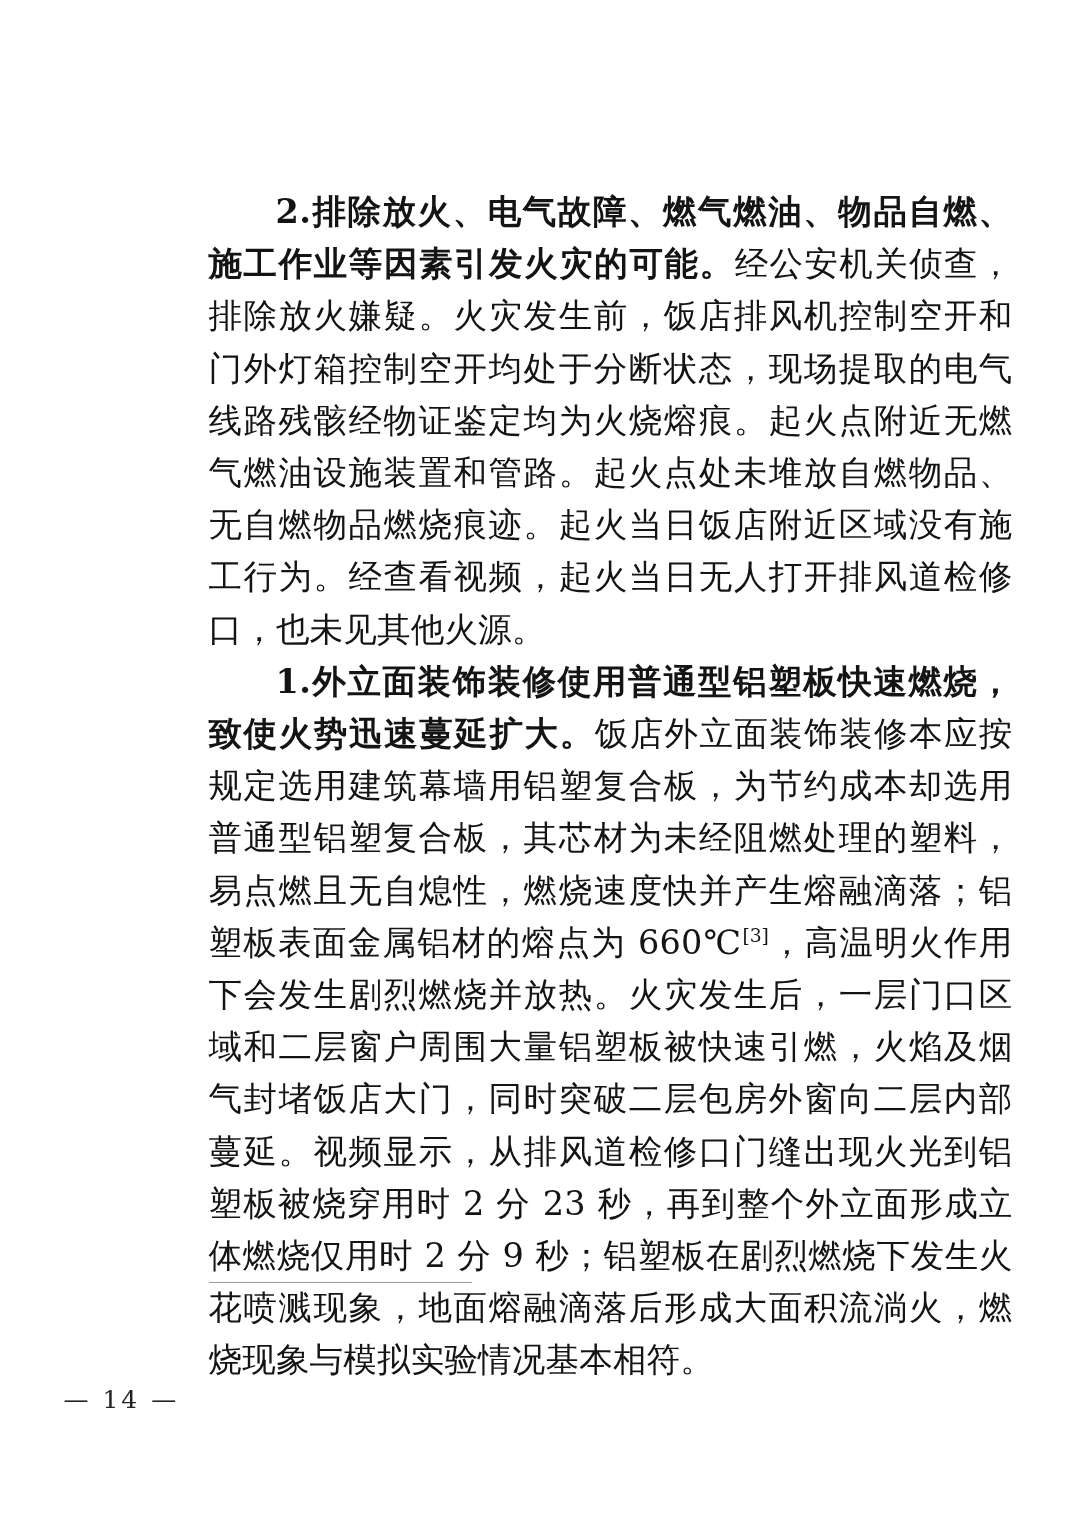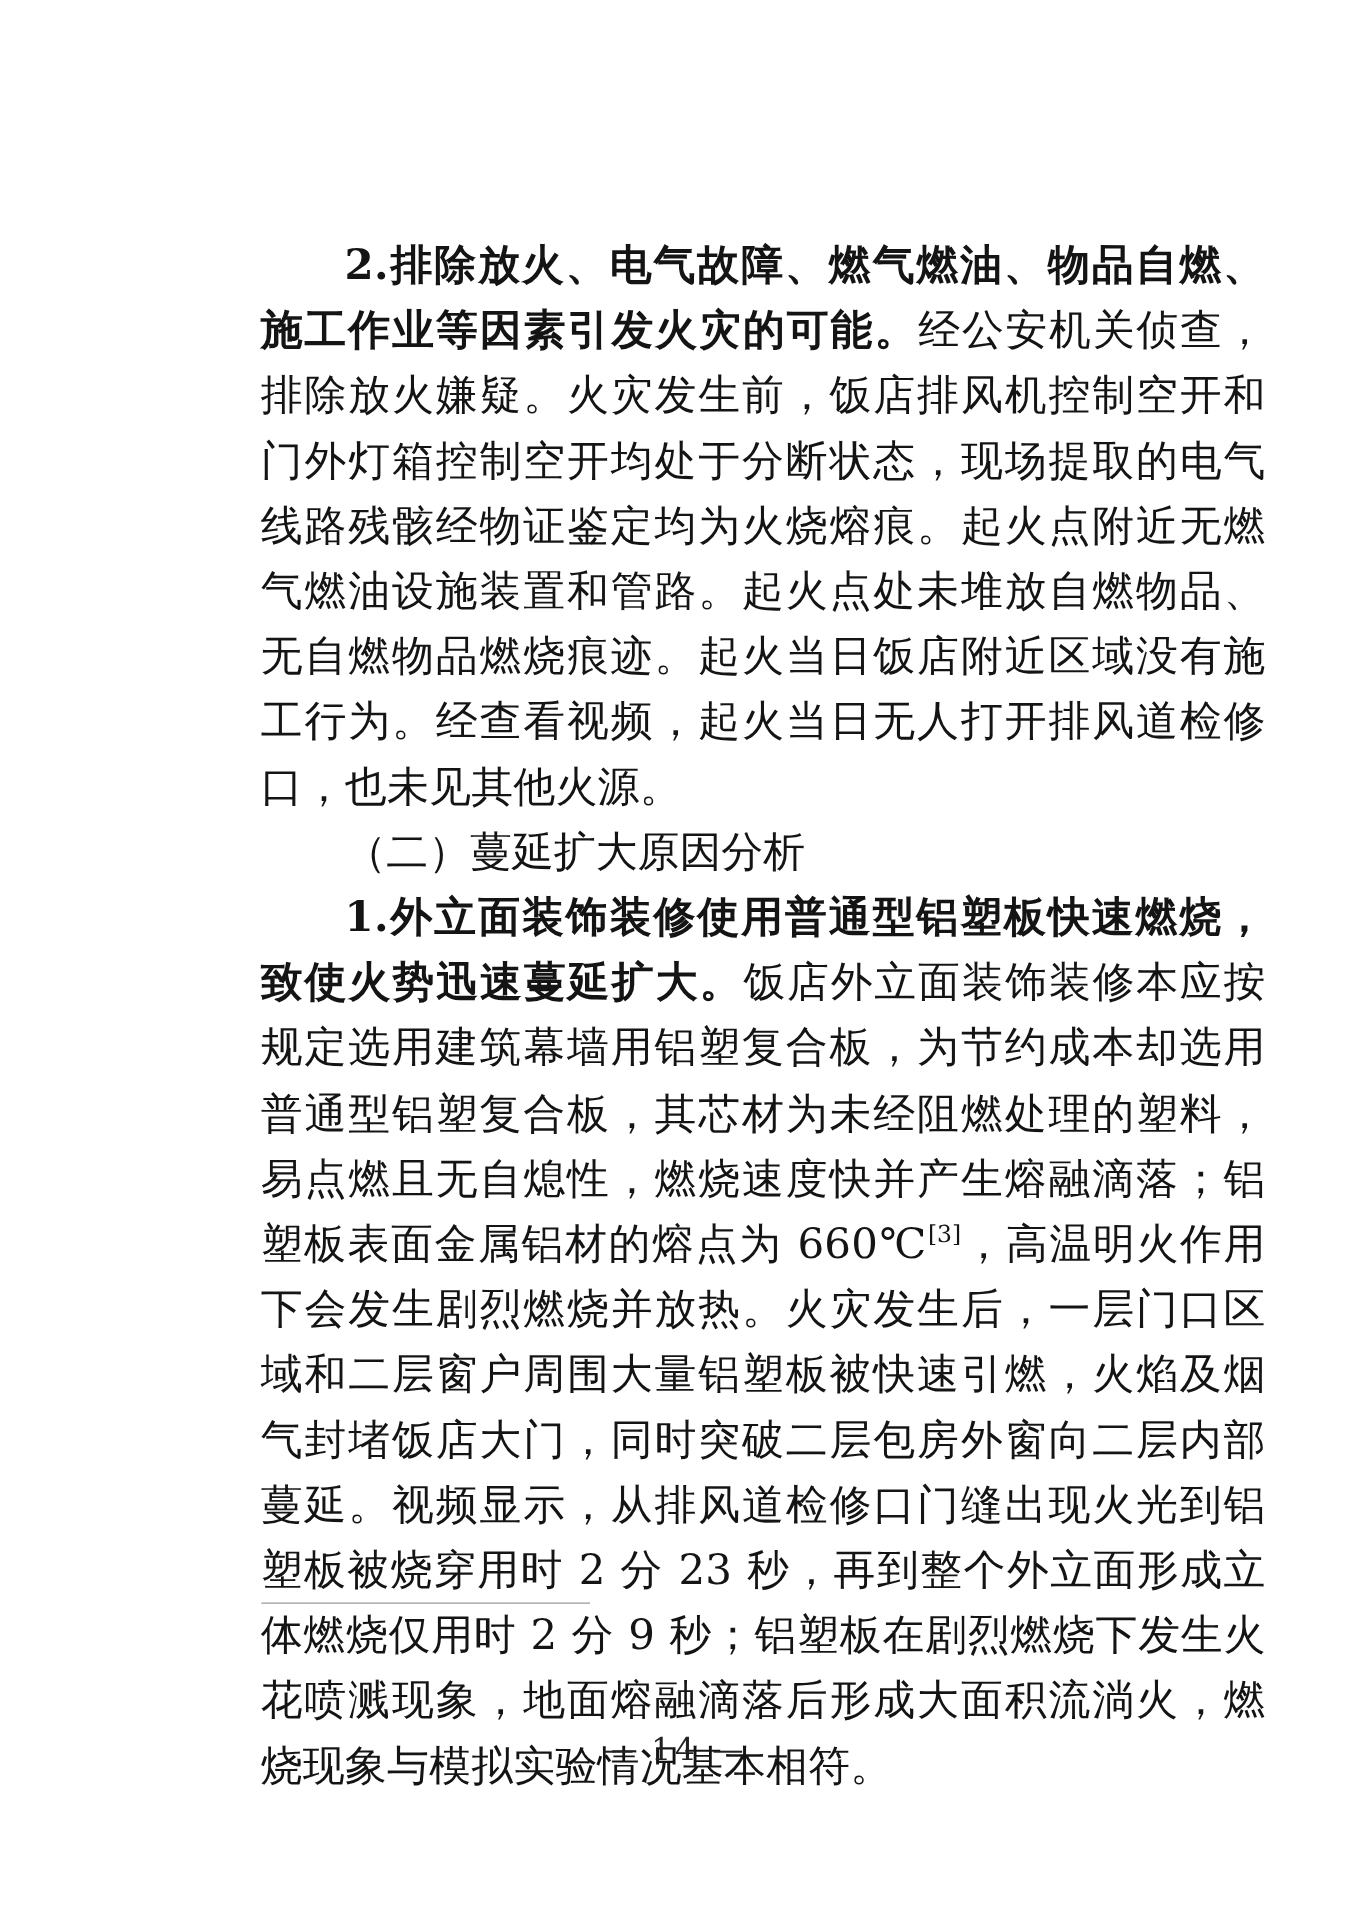--- a/index.html
+++ b/index.html
@@ -83,37 +83,35 @@
     text-align: justify;
     text-justify: inter-ideograph;
   }
 
   
   .page-number {
     position: absolute;
     left: 0;
     right: 0;
     top: 1385px;
-    text-align: center;
     font-family: "DejaVu Serif", "Liberation Serif", serif;
     font-size: 25px;
     color: #222222;
     letter-spacing: 3px;
   }
 </style>
 </head>
 <body>
 
 <div class="page">
 
   <div class="content">
 
     <p class="para"><span class="lead">2.排除放火、电气故障、燃气燃油、物品自燃、施工作业等因素引发火灾的可能。</span><span>经公安机关侦查，排除放火嫌疑。火灾发生前，饭店排风机控制空开和门外灯箱控制空开均处于分断状态，现场提取的电气线路残骸经物证鉴定均为火烧熔痕。起火点附近无燃气燃油设施装置和管路。起火点处未堆放自燃物品、无自燃物品燃烧痕迹。起火当日饭店附近区域没有施工行为。经查看视频，起火当日无人打开排风道检修口，也未见其他火源。</span></p>
 
-    <p class="sub-heading">（二）蔓延扩大原因分析</p>
 
     <p class="para"><span class="lead">1.外立面装饰装修使用普通型铝塑板快速燃烧，致使火势迅速蔓延扩大。</span><span>饭店外立面装饰装修本应按规定选用建筑幕墙用铝塑复合板，为节约成本却选用普通型铝塑复合板，其芯材为未经阻燃处理的塑料，易点燃且无自熄性，燃烧速度快并产生熔融滴落；铝塑板表面金属铝材的熔点为 660℃</span><sup class="fnref">[3]</sup><span>，高温明火作用下会发生剧烈燃烧并放热。火灾发生后，一层门口区域和二层窗户周围大量铝塑板被快速引燃，火焰及烟气封堵饭店大门，同时突破二层包房外窗向二层内部蔓延。视频显示，从排风道检修口门缝出现火光到铝塑板被烧穿用时 2 分 23 秒，再到整个外立面形成立体燃烧仅用时 2 分 9 秒；铝塑板在剧烈燃烧下发生火花喷溅现象，地面熔融滴落后形成大面积流淌火，燃烧现象与模拟实验情况基本相符。</span></p>
 
   </div>
 
   <div class="footnote-area">
     <div class="footnote-rule"></div>
   </div>
 
   <div class="page-number">— 14 —</div>

